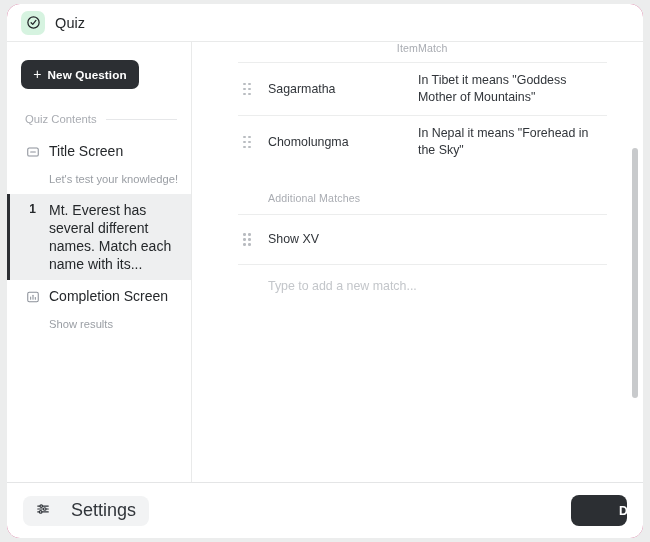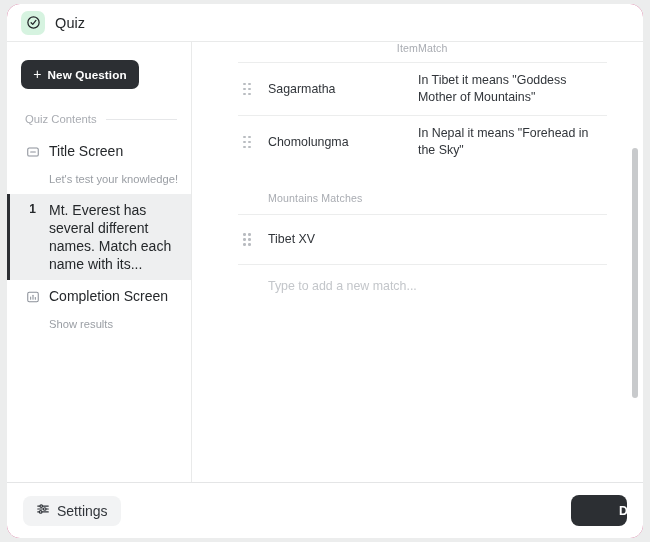--- a/index.html
+++ b/index.html
@@ -300,24 +300,24 @@
     padding: 0 16px;
   }
   #settings-btn {
     height: 30px;
     background: #f2f3f4;
     border: none;
     border-radius: 8px;
     padding: 0 13px;
     display: flex;
     align-items: center;
-    gap: 7px;
+    gap: 21px;
     cursor: pointer;
     font-family: "Liberation Sans", sans-serif;
-    font-size: 14px;
+    font-size: 18px;
     color: #31353a;
   }
   #done-btn {
     height: 31px;
     width: 56px;
     background: #2c2f33;
     color: #ffffff;
     border: none;
     border-radius: 8px;
     font-family: "Liberation Sans", sans-serif;
@@ -429,35 +429,35 @@
                   <i></i>
                   <i></i>
                 </span>
             </span>
             <span class="cell-item">Chomolungma</span>
             <span class="cell-match">In Nepal it means "Forehead in the Sky"</span>
           </div>
 
 
           <div class="sub-head-row">
-            <span class="col-head">Mountains Matches</span>
+            <span class="col-head">Additional Matches</span>
           </div>
 
           <div class="match-row">
             <span class="drag-handle">
               <span class="dots">
                   <i></i>
                   <i></i>
                   <i></i>
                   <i></i>
                   <i></i>
                   <i></i>
                 </span>
             </span>
-            <span class="cell-item">Tibet XV</span>
+            <span class="cell-item">Show XV</span>
           </div>
 
 
           <div class="add-row">
             <span class="spacer"></span>
             <input class="add-input match" type="text" placeholder="Type to add a new match..." style="">
           </div>
         </div>
 
       </div>

